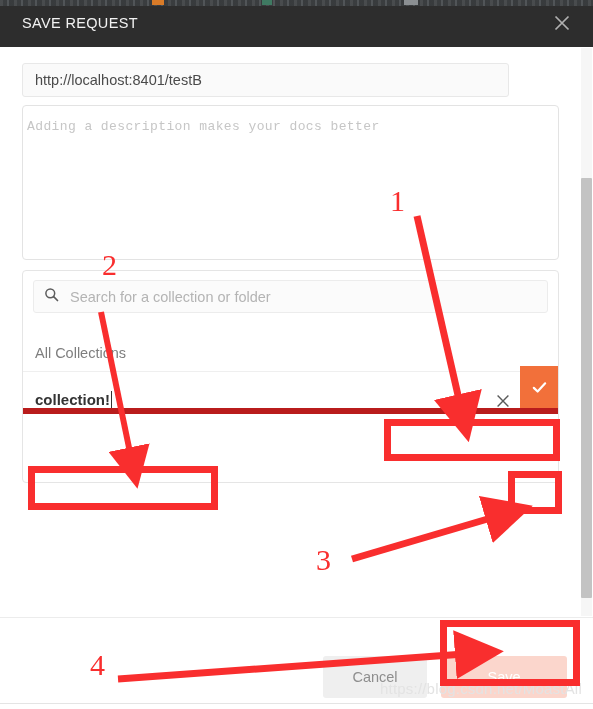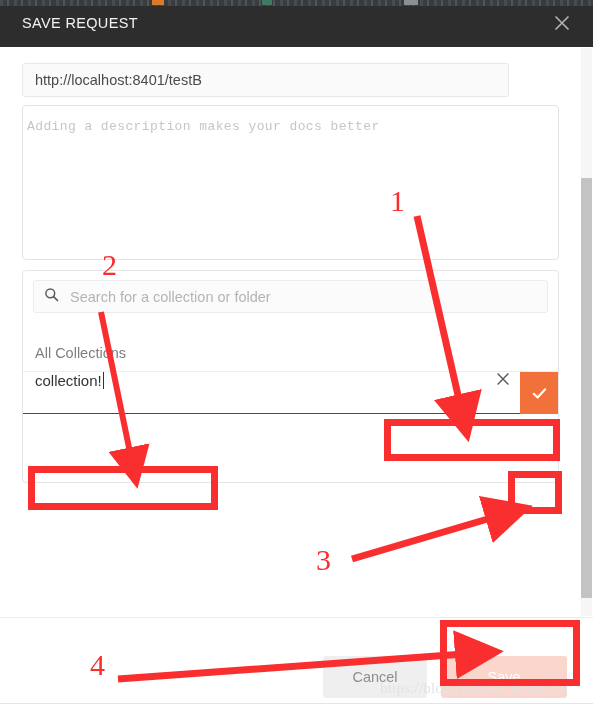--- a/index.html
+++ b/index.html
@@ -177,23 +177,24 @@
   .create-collection {
     color: #ff6c42;
     font-size: 14.5px;
     cursor: pointer;
     padding-right: 6px;
   }
 
   .new-collection-row {
     height: 42px;
     display: flex;
-    align-items: flex-start;
-    border-bottom: 1px solid #b91c1c;
+    align-items: flex-end;
+    border-bottom: 6px solid #b91c1c;
     padding: 0 0 0 12px;
+    font-weight: bold;
   }
   .nc-text-wrap {
     flex: 1;
     display: flex;
     align-items: center;
     font-size: 15px;
     color: #333;
   }
   .caret {
     display: inline-block;
@@ -293,21 +294,20 @@
     border: 7px solid #f92e2e;
     box-sizing: border-box;
   }
   .watermark {
     position: absolute;
     left: 380px; top: 680px;
     font-size: 15px;
     color: #e3e3e3;
     letter-spacing: .2px;
     white-space: nowrap;
-    font-family: Liberation Serif, serif;
   }
 </style>
 </head>
 <body>
 
 <div id="root">
 
   <div class="bg-strip">
     <div class="noise"></div>
     <div class="dot-orange"></div>

